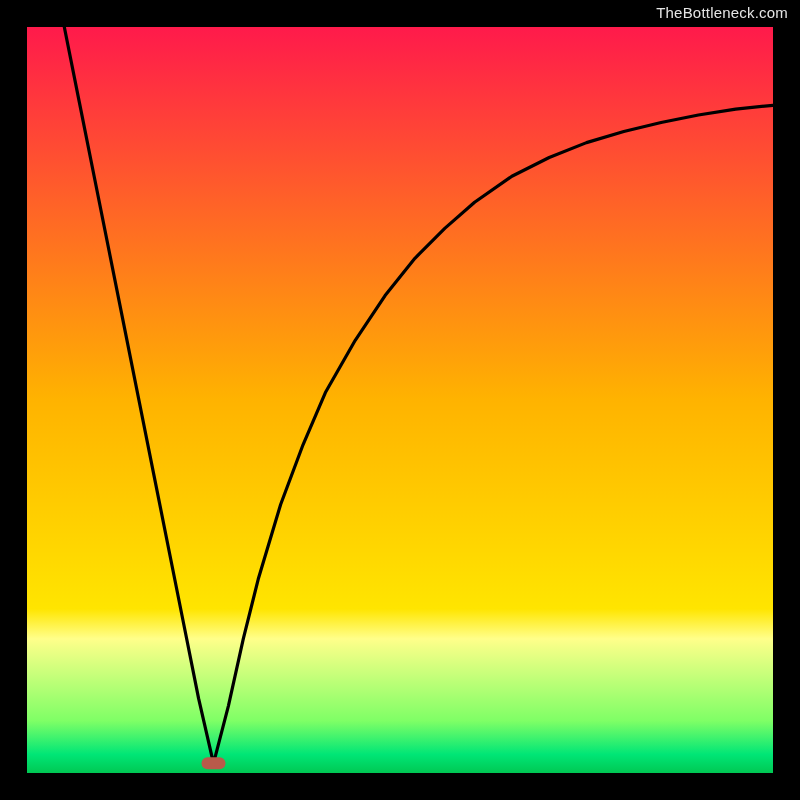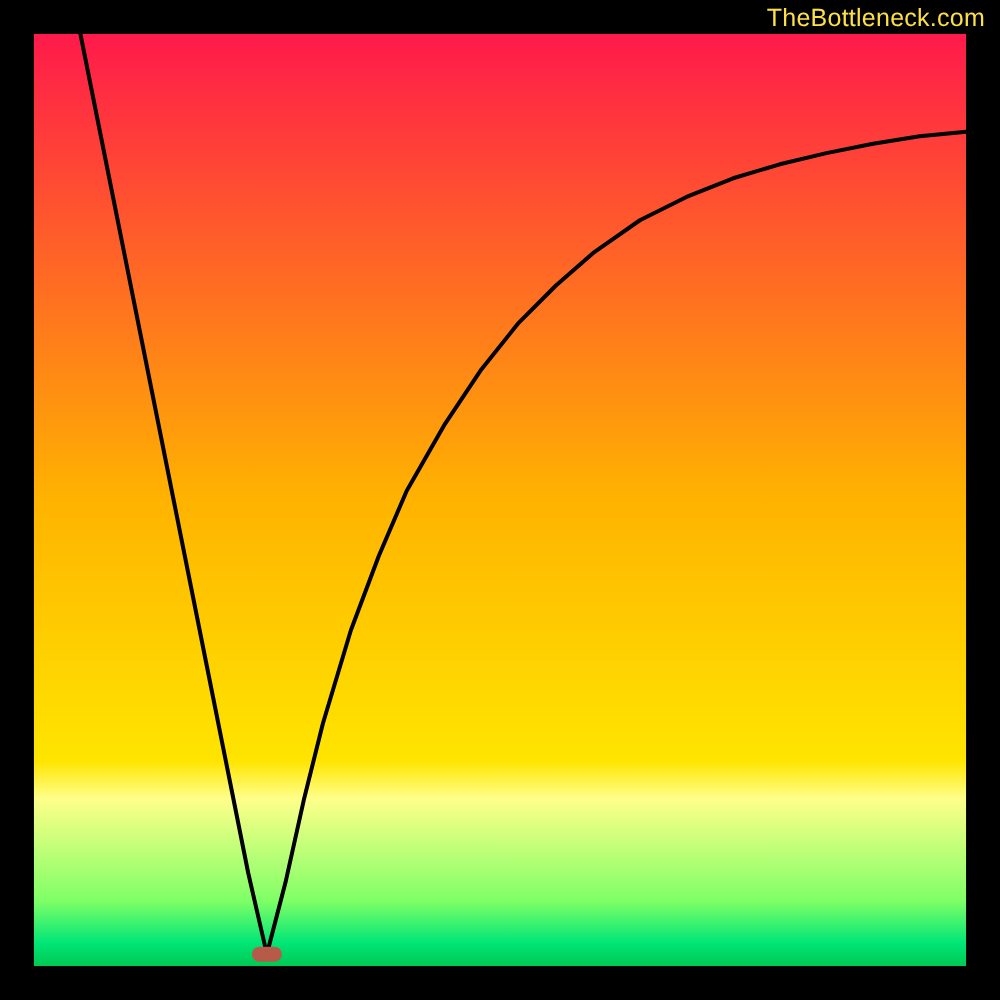--- a/index.html
+++ b/index.html
@@ -23,22 +23,22 @@
     position: absolute;
     left: 0;
     top: 0;
     width: 746px;
     height: 746px;
   }
   .watermark {
     position: absolute;
     top: 4px;
     right: 12px;
-    color: #fde047;
-    font-size: 20px;
+    color: #e5e5e5;
+    font-size: 15px;
     letter-spacing: 0.2px;
     font-weight: 500;
     user-select: none;
   }
   svg { display: block; }
 </style>
 </head>
 <body>
 
 <div class="watermark">TheBottleneck.com</div>

